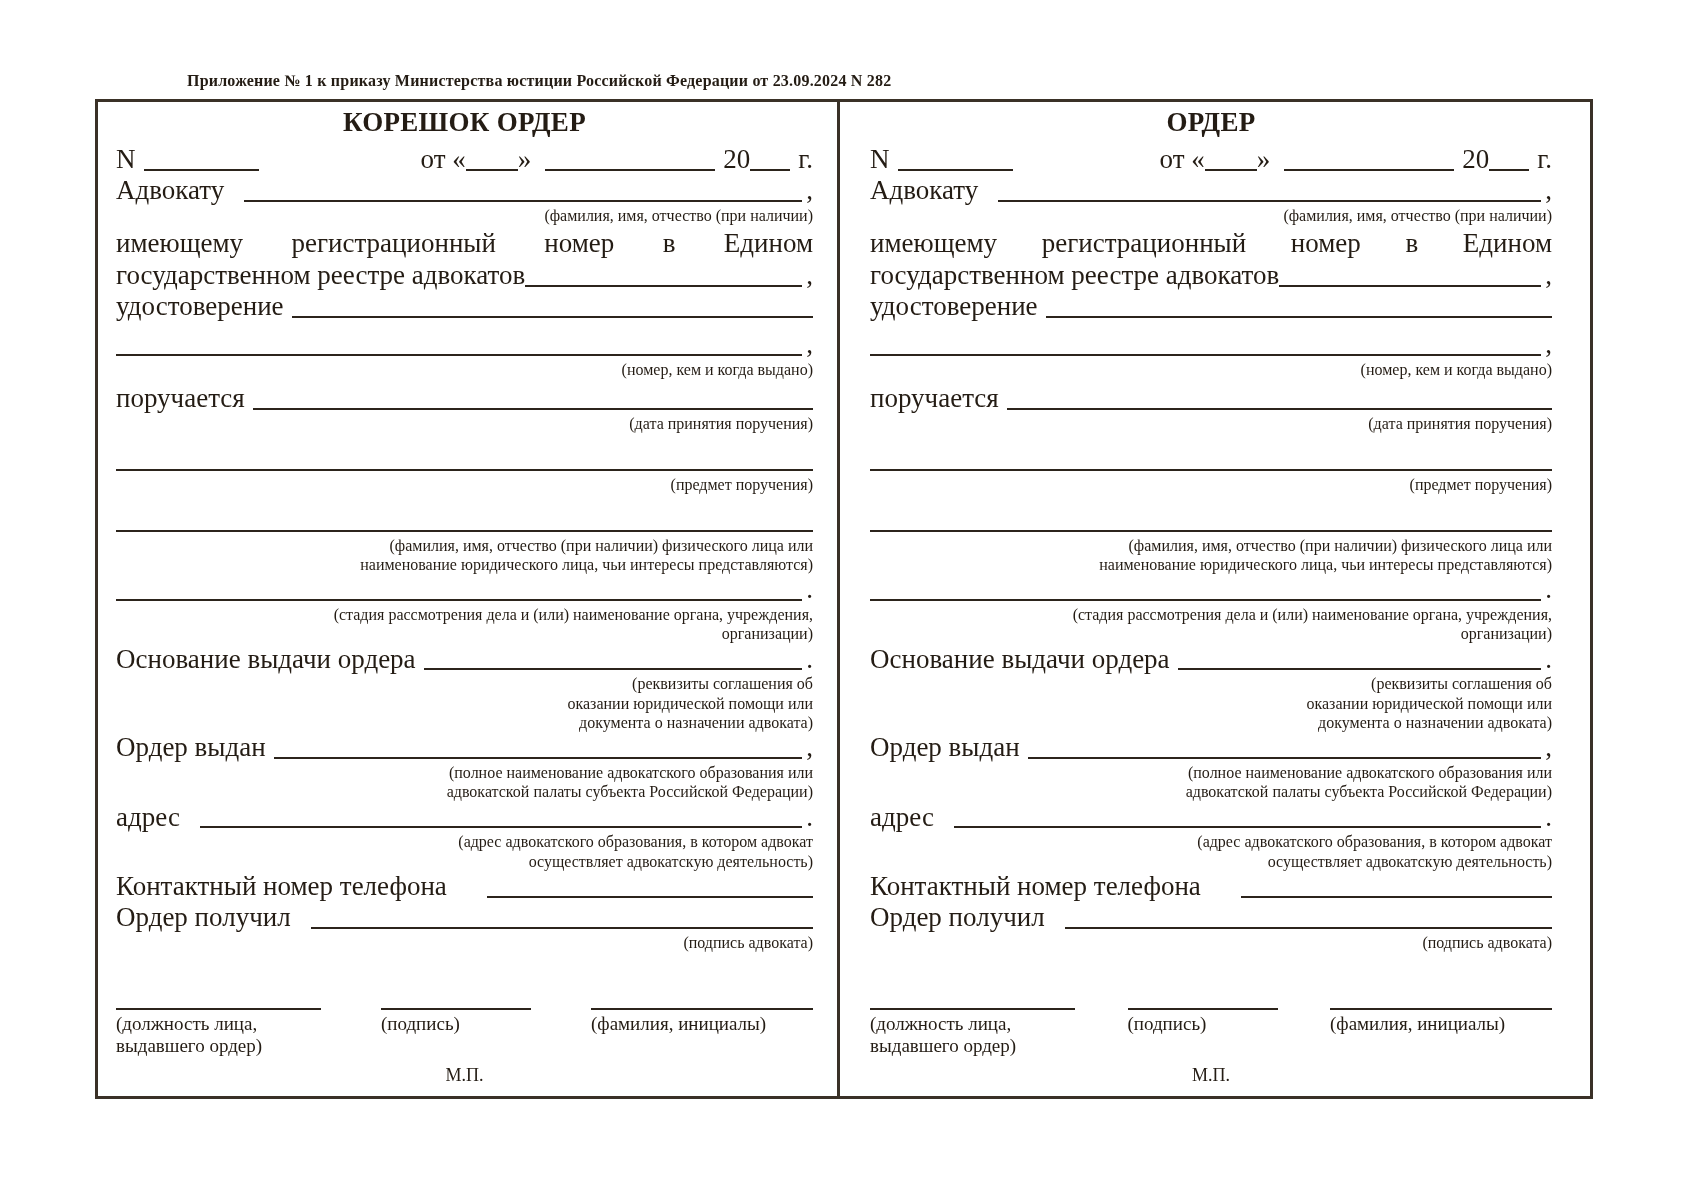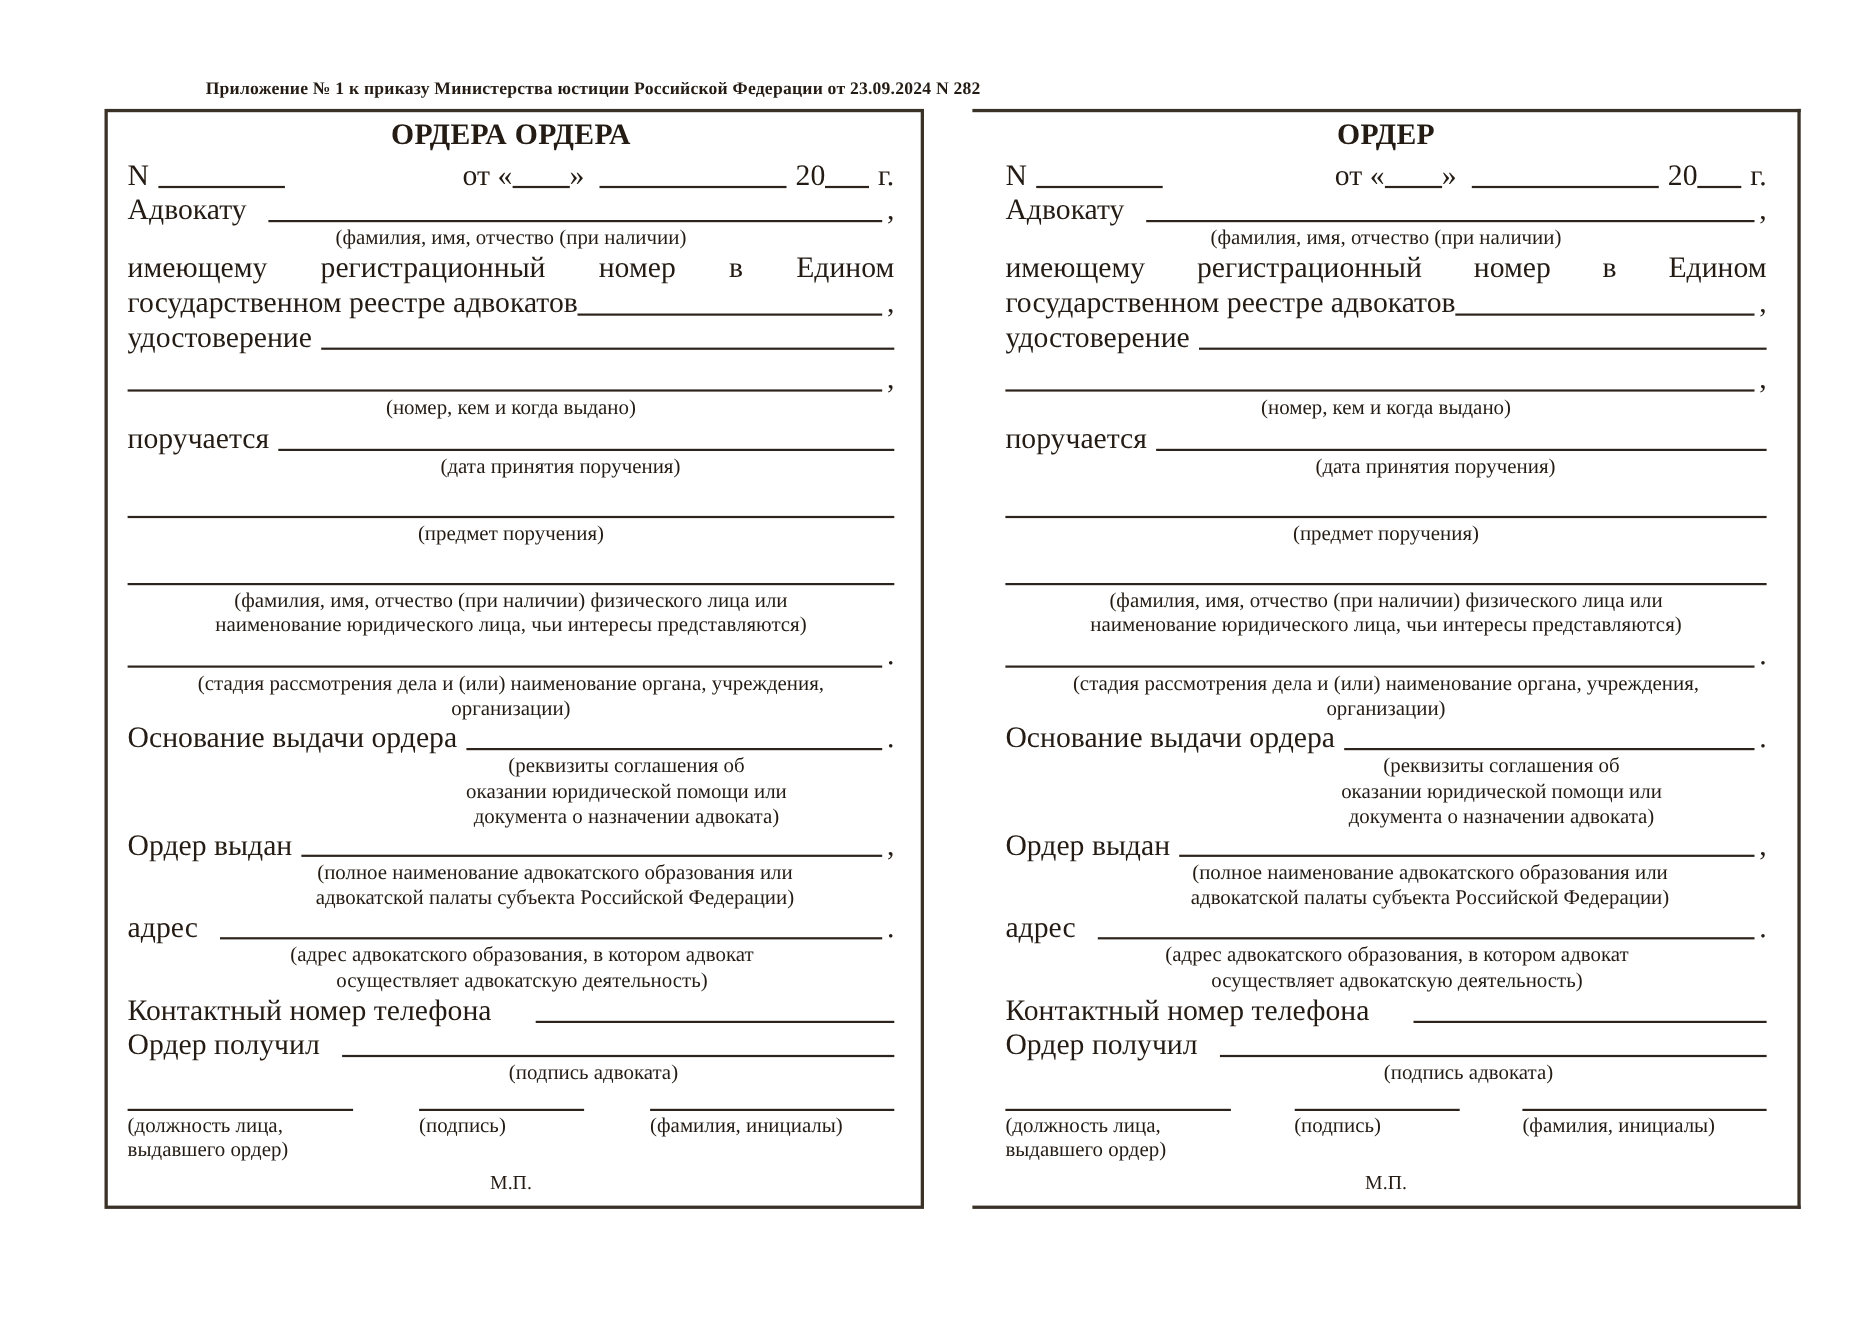--- a/index.html
+++ b/index.html
@@ -11,32 +11,32 @@
     position:absolute; left:187px; top:72px;
     font-size:16px; font-weight:bold; letter-spacing:0.2px; color:#241c14;
   }
   .boxes { position:absolute; left:95px; top:99px; display:flex; }
   .half {
     box-sizing:border-box; width:745px; height:1000px;
     border:3px solid #3a3127; padding:6px 24px 10px 18px;
     display:flex; flex-direction:column; overflow:hidden;
     font-size:27px; line-height:1.1;
   }
-  .half.right { width:753px; border-left:none; padding-left:30px; padding-right:28px;margin-left:44px; }
+  .half.right { width:753px; border-left:none; padding-left:30px; padding-right:38px; }
   .title { font-size:27px; font-weight:bold; text-align:center; margin:0 0 6px 0; letter-spacing:0.3px; }
   .row { display:flex; align-items:flex-end; min-height:31px; }
   .row.tall { min-height:38px; }
   .lbl { white-space:pre; }
   .blank { border-bottom:2px solid #2c241c; margin-bottom:4px; height:10px; }
   .fill { flex:1 1 auto; }
   .w115 { width:115px; } .w52 { width:52px; } .w170 { width:170px; } .w40 { width:40px; }
   .ml8 { margin-left:8px; } .ml14 { margin-left:14px; } .ml20 { margin-left:20px; } .ml40 { margin-left:40px; }
   .gap { flex:1 1 60px; }
   .punct { margin-left:4px; }
-  .cap { font-size:19px; line-height:1.2; text-align:center; white-space:pre-line; min-height:23px; }
+  .cap { font-size:16px; line-height:1.2; text-align:right; white-space:pre-line; min-height:23px; }
   .cap.s90 { padding-left:90px; } .cap.s210 { padding-left:210px; } .cap.s80 { padding-left:80px; }
   .cap.s20 { padding-left:20px; } .cap.s150 { padding-left:150px; }
   .just { text-align:justify; text-align-last:justify; min-height:31px; }
   .sigblock { margin-top:auto; }
   .siggrid { display:grid; grid-template-columns:205px 1fr 150px 1fr 222px; }
   .sigblank { border-bottom:2px solid #2c241c; height:20px; }
   .sigcap { font-size:19px; line-height:1.2; text-align:left; white-space:pre-line; padding-top:3px; }
   .mp { text-align:center; font-size:18px; margin-top:8px; }
   .watermark {
     position:absolute; left:700px; top:1014px; z-index:3;
@@ -47,21 +47,21 @@
 </head>
 <body>
 
 <div class="page">
 
   <div class="header-note">Приложение № 1 к приказу Министерства юстиции Российской Федерации от 23.09.2024 N 282</div>
 
   <div class="boxes">
 
     <section class="half left">
-      <h2 class="title">ОРДЕРА ОРДЕРА</h2>
+      <h2 class="title">КОРЕШОК ОРДЕР</h2>
 
       <div class="row">
         <span class="lbl">N</span>
         <span class="blank w115 ml8"></span>
         <span class="gap"></span>
         <span class="lbl">от «</span>
         <span class="blank w52"></span>
         <span class="lbl">»</span>
         <span class="blank w170 ml14"></span>
         <span class="lbl ml8">20</span>

